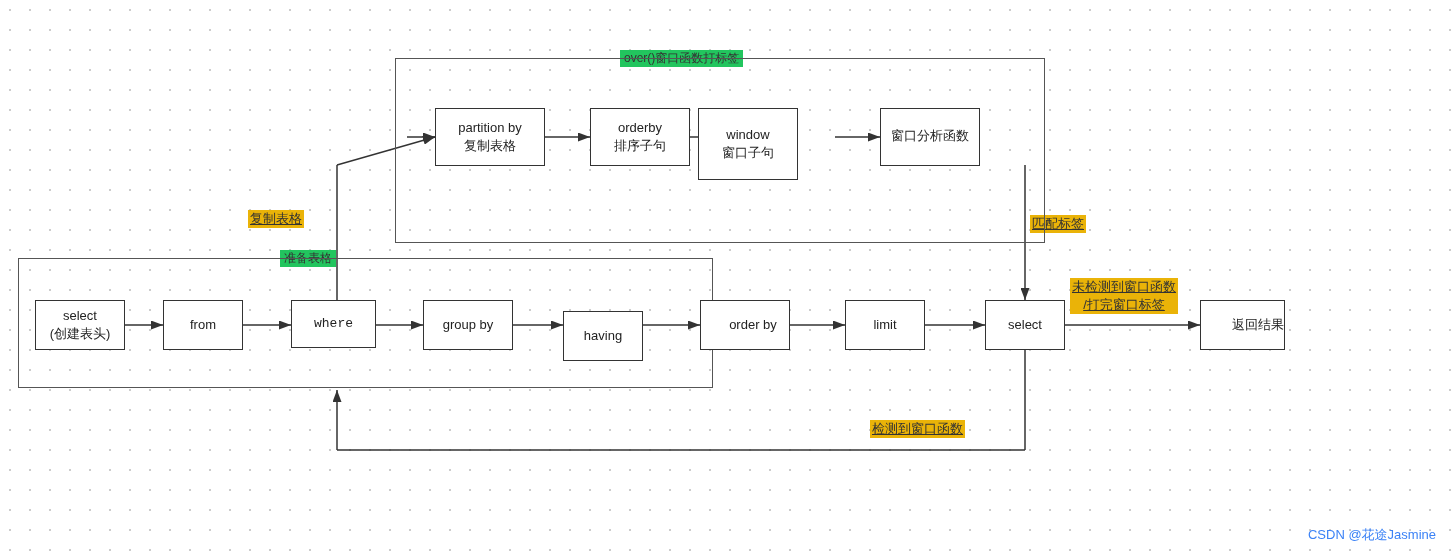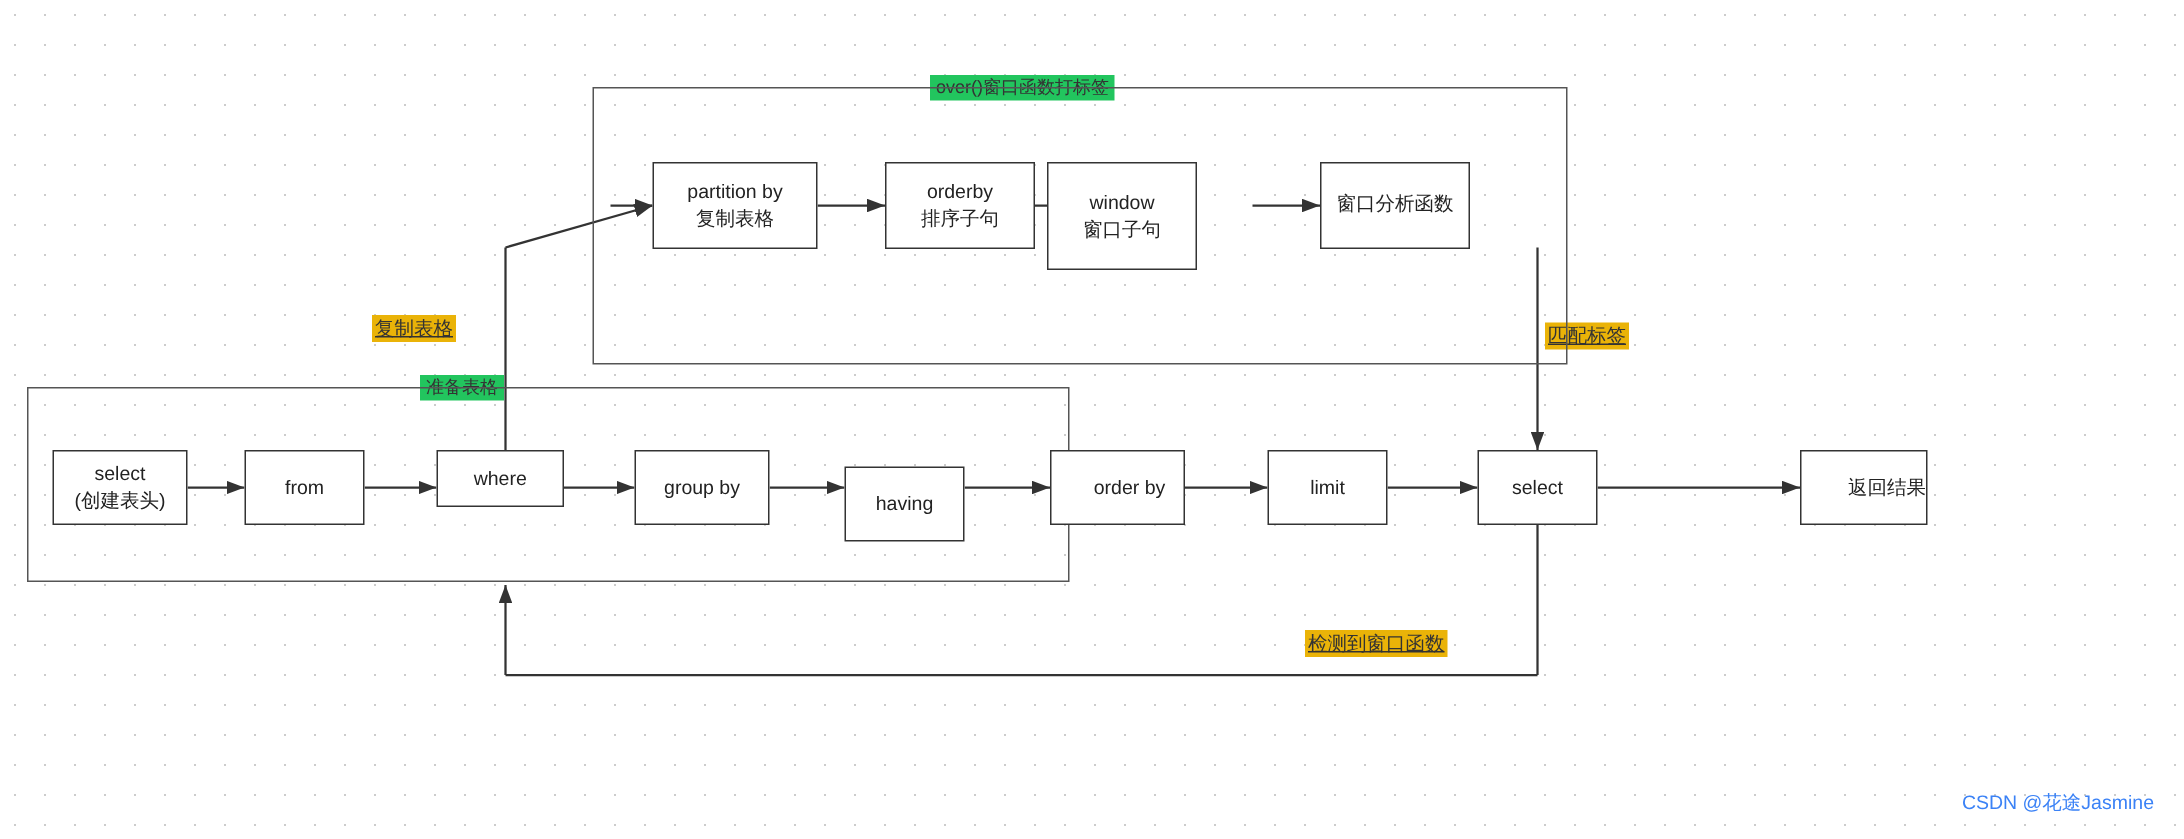--- a/index.html
+++ b/index.html
@@ -142,21 +142,21 @@
 
   <div class="node-box" style="left:35px; top:300px; width:90px; height:50px;">
     <span style="white-space:pre-line;">select
 (创建表头)</span>
   </div>
 
   <div class="node-box" style="left:163px; top:300px; width:80px; height:50px;">
     <span>from</span>
   </div>
 
-  <div class="node-box" style="left:291px; top:300px; width:85px; height:38px;">
+  <div class="node-box" style="left:291px; top:300px; width:85px; height:48px;font-family:Liberation Mono, monospace;">
     <span>where</span>
   </div>
 
   <div class="node-box" style="left:423px; top:300px; width:90px; height:50px;">
     <span>group by</span>
   </div>
 
   <div class="node-box" style="left:563px; top:311px; width:80px; height:50px;">
     <span>having</span>
   </div>
@@ -195,17 +195,19 @@
   <div class="node-box" style="left:880px; top:108px; width:100px; height:58px;font-family:Liberation Mono, monospace;">
     <span>窗口分析函数</span>
   </div>
 
   <span class="edge-label" style="left:248px; top:210px;">复制表格</span>
 
   <span class="edge-label" style="left:1030px; top:215px;">匹配标签</span>
 
   <span class="edge-label" style="left:870px; top:420px;">检测到窗口函数</span>
 
+  <span class="edge-label" style="left:1070px; top:278px; white-space:pre-line; text-align:center;">未检测到窗口函数
+/打完窗口标签</span>
 
   <div class="watermark">
     <span>CSDN @花途Jasmine</span>
   </div>
 </div>
 
 </body></html>

